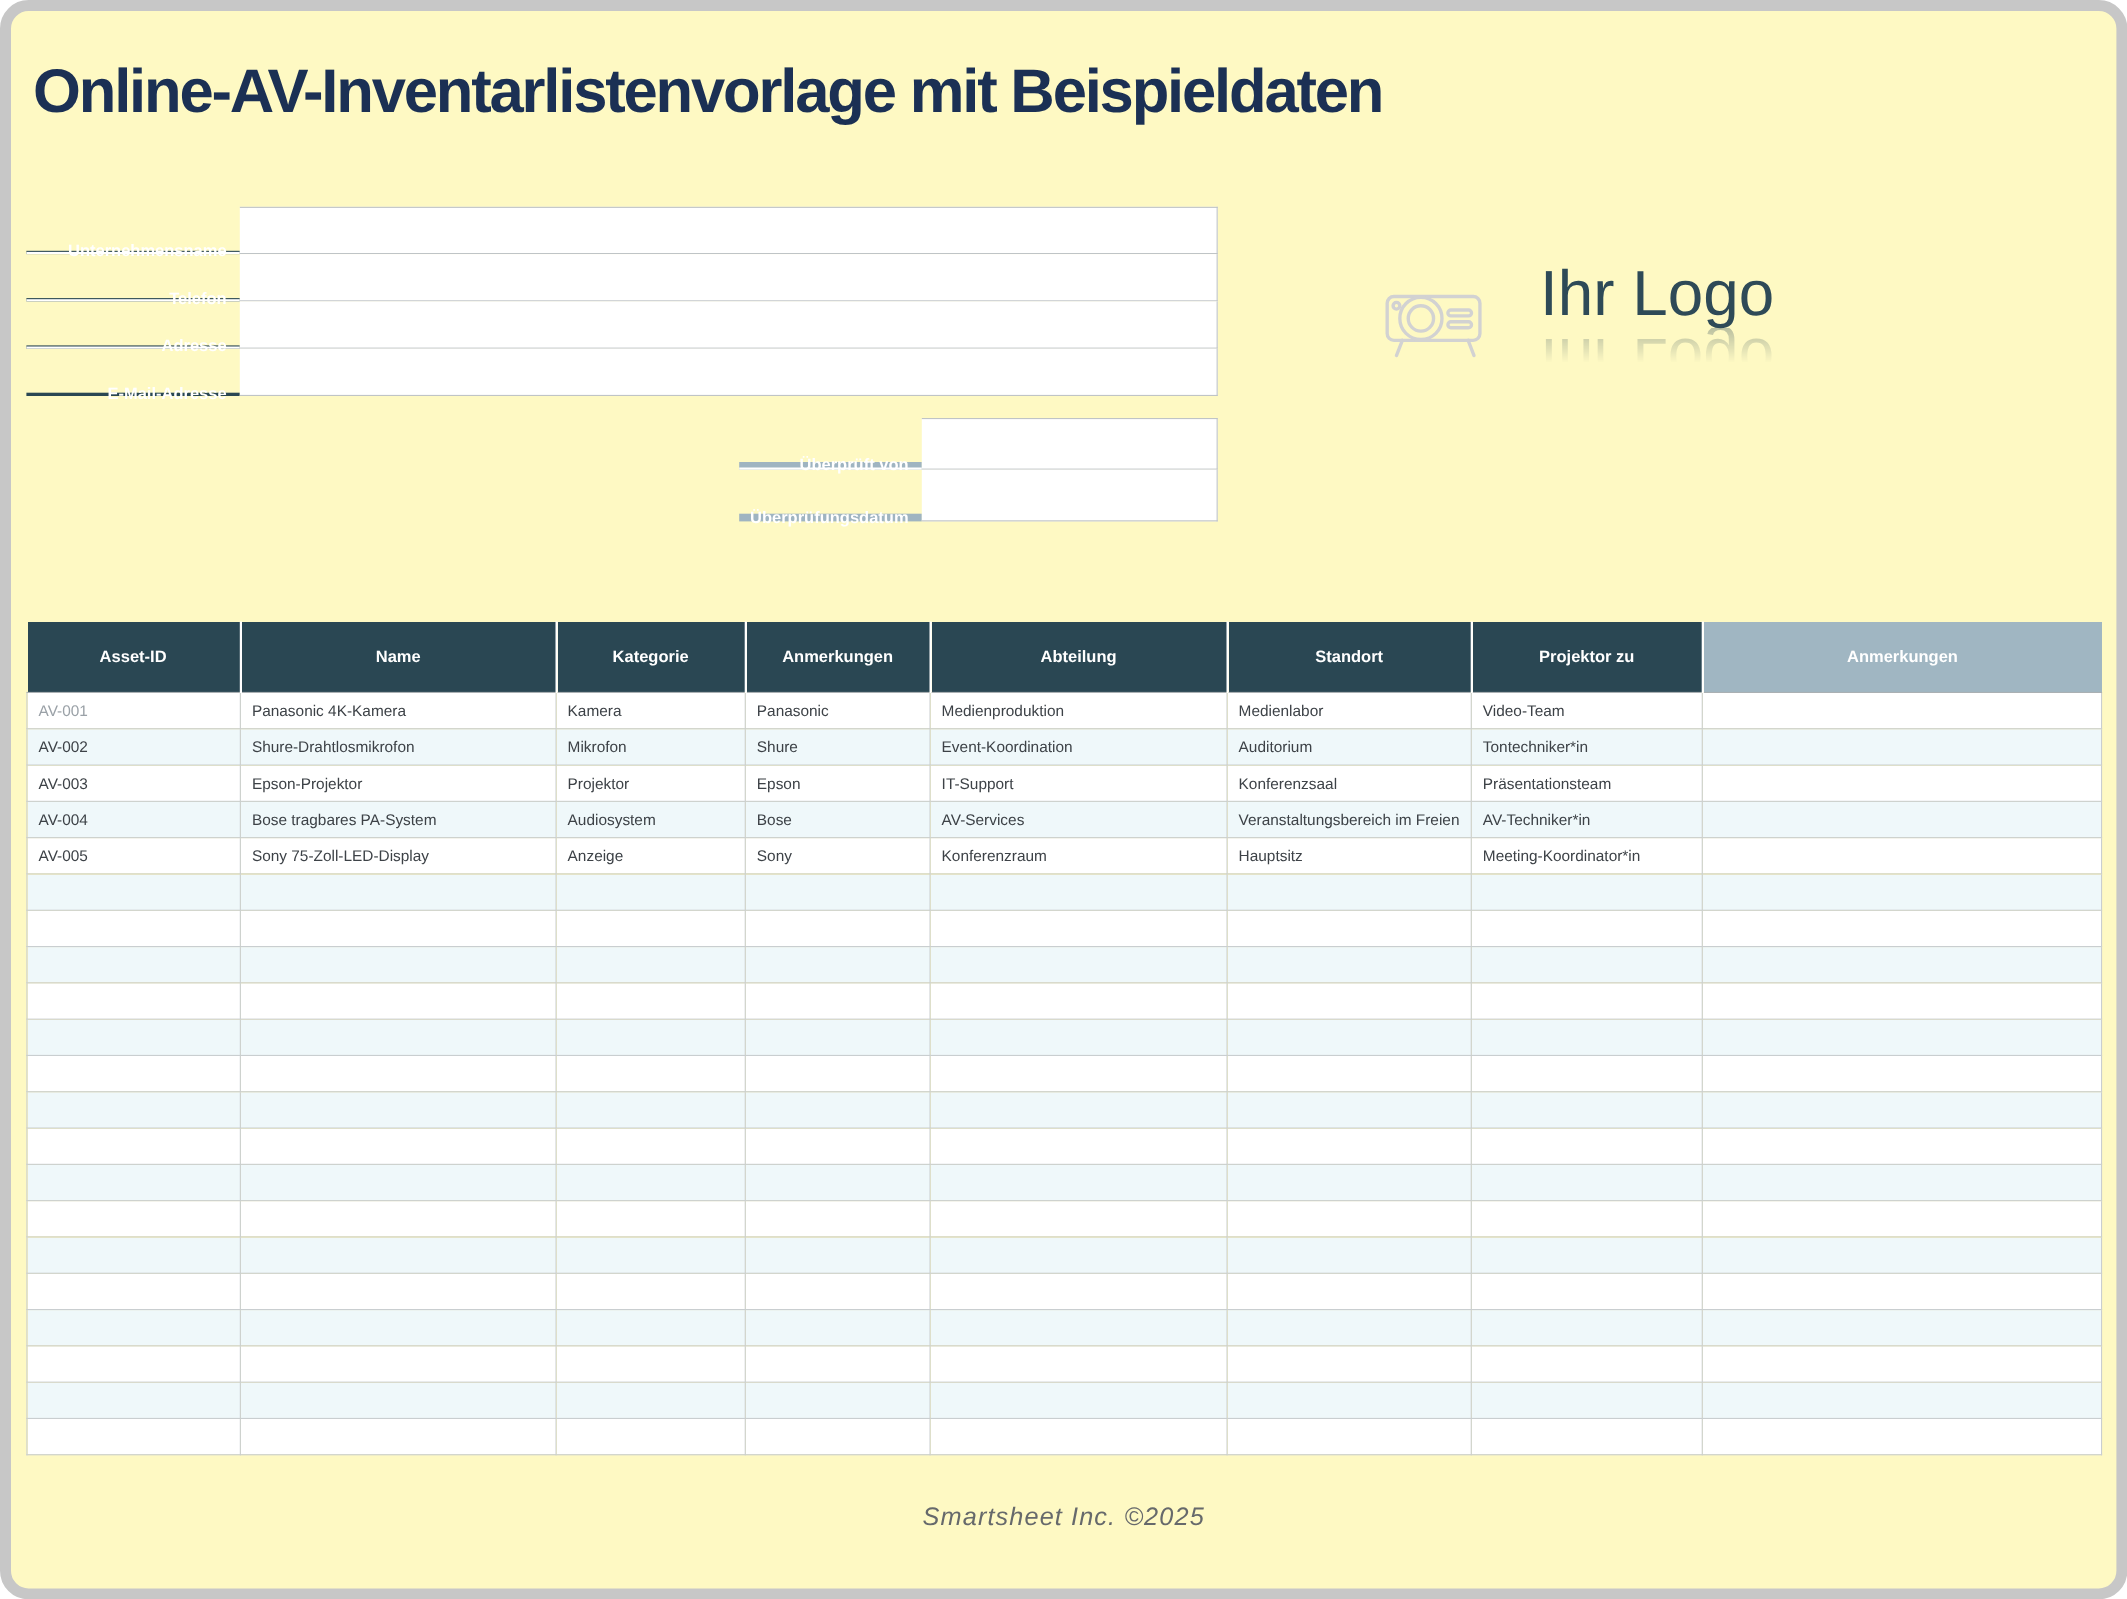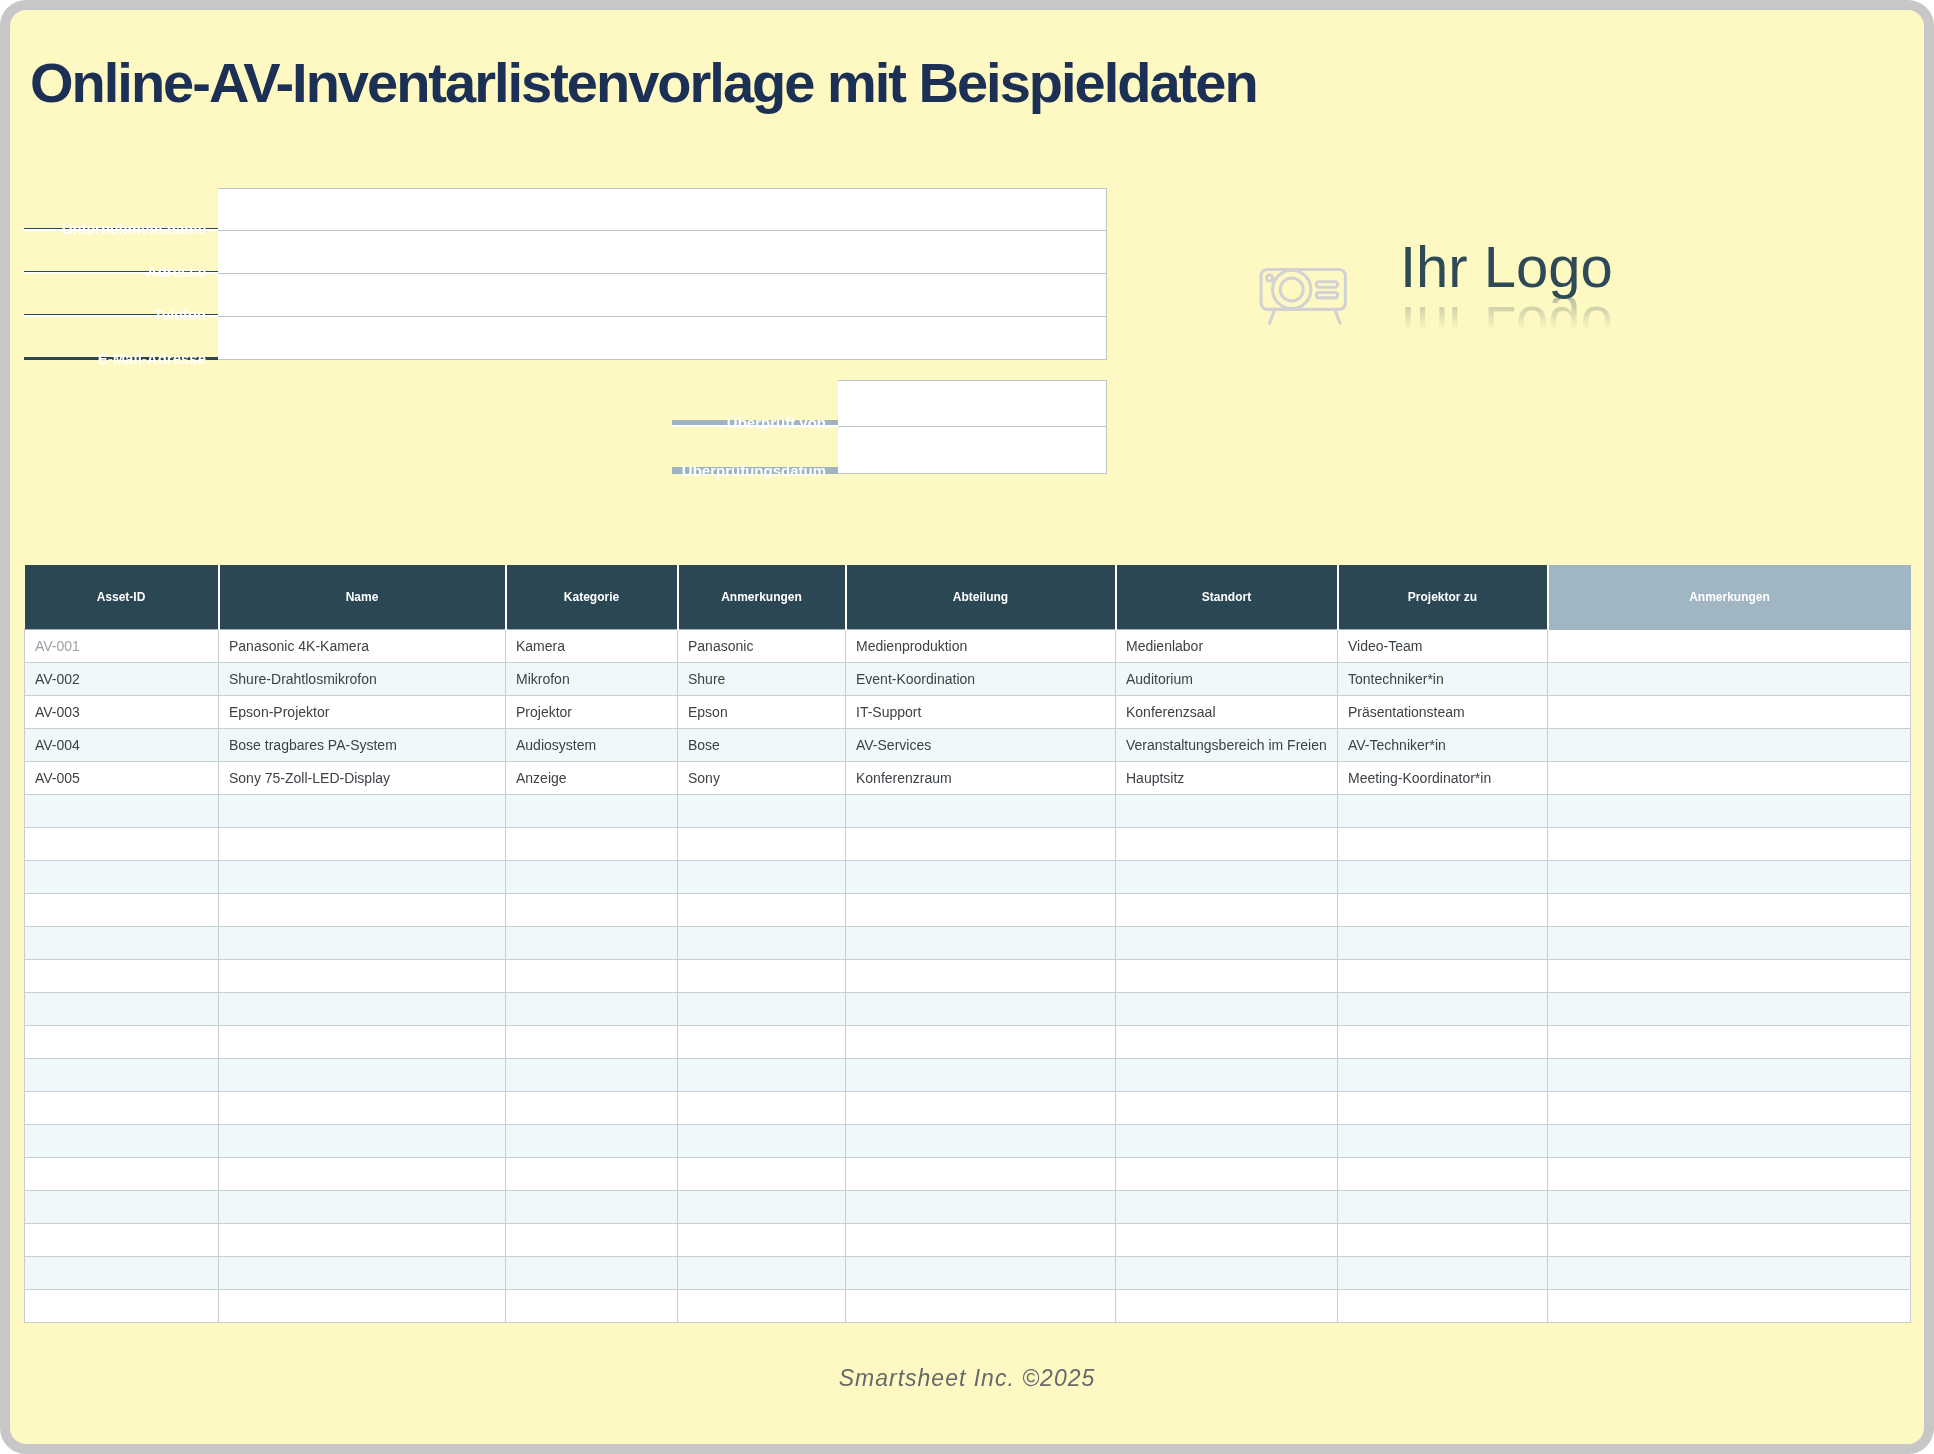--- a/index.html
+++ b/index.html
@@ -54,21 +54,21 @@
   .logo-text.reflection {
     transform:scaleY(-1); opacity:0.32; margin-top:2px;
     -webkit-mask-image:linear-gradient(to bottom, transparent 45%, rgba(0,0,0,1) 100%);
     mask-image:linear-gradient(to bottom, transparent 45%, rgba(0,0,0,1) 100%);
   }
 
   
   .inv-wrap { position:absolute; left:14px; top:555px; width:1886px; }
   table.inv { border-collapse:collapse; table-layout:fixed; width:1886px; }
   table.inv thead th {
-    height:64px; background:#2a4753; color:#ffffff; font-size:12px; font-weight:bold;
+    height:64px; background:#2a4753; color:#ffffff; font-size:15px; font-weight:bold;
     border-right:2px solid #ffffff; border-bottom:1px solid #aab0b3; text-align:center;
     padding:0; overflow:hidden;
   }
   table.inv thead th:last-child { border-right:none; }
   table.inv thead th.anm { background:#a0b6c2; }
   table.inv tbody td {
     height:32px; border:1px solid #c9ced0; font-size:14px; color:#3d4247;
     padding:0 10px; overflow:hidden; white-space:nowrap; background:#ffffff;
   }
   table.inv tbody tr.alt td { background:#eff8fa; }
@@ -85,25 +85,25 @@
 <div class="page">
 
   <div class="title">Online-AV-Inventarlistenvorlage mit Beispieldaten</div>
 
   <div class="block" id="company-block">
     <div class="row">
       <div class="cell-label">Unternehmensname</div>
       <div class="cell-field"></div>
     </div>
     <div class="row">
+      <div class="cell-label">Telefon</div>
+      <div class="cell-field"></div>
+    </div>
+    <div class="row">
       <div class="cell-label">Adresse</div>
-      <div class="cell-field"></div>
-    </div>
-    <div class="row">
-      <div class="cell-label">Telefon</div>
       <div class="cell-field"></div>
     </div>
     <div class="row">
       <div class="cell-label">E-Mail-Adresse</div>
       <div class="cell-field"></div>
     </div>
   </div>
 
   <div class="logo">
     <svg width="92" height="78" viewBox="0 0 120 100" fill="none" stroke="#d2d2d2" stroke-width="4" stroke-linecap="round" stroke-linejoin="round">

